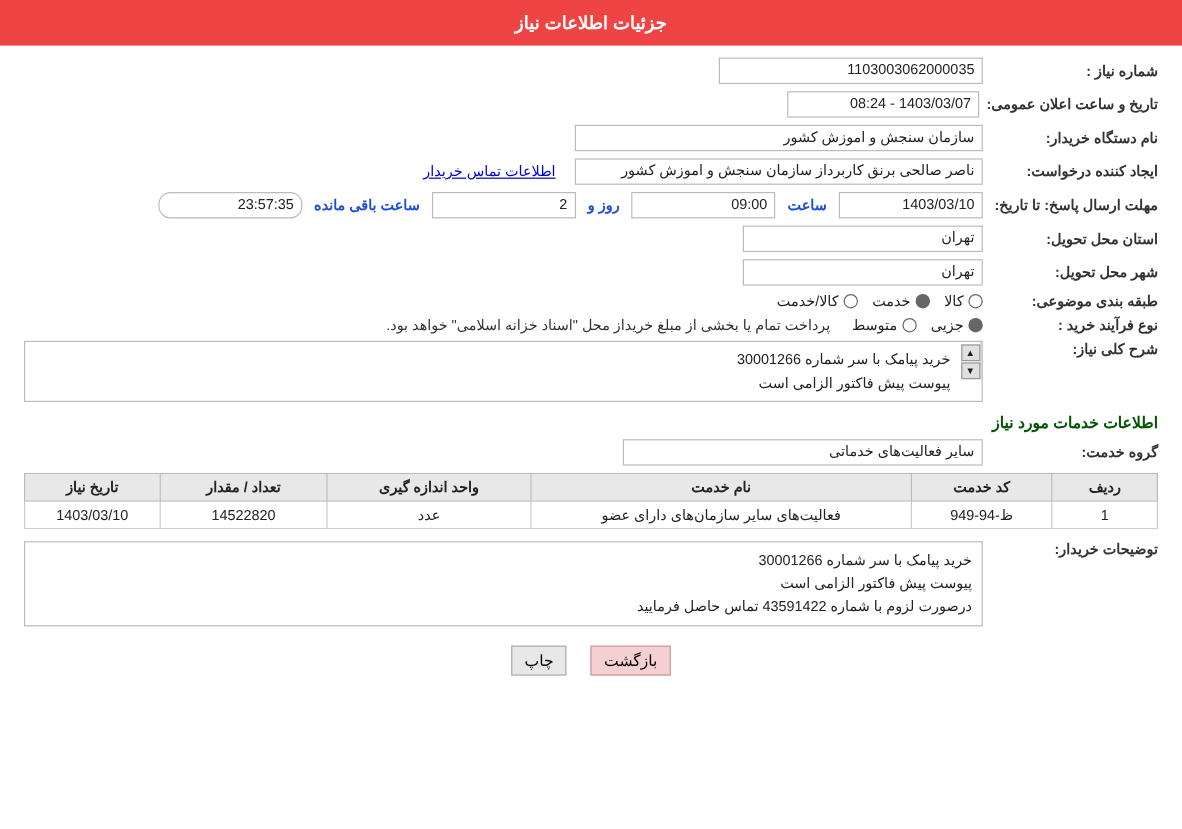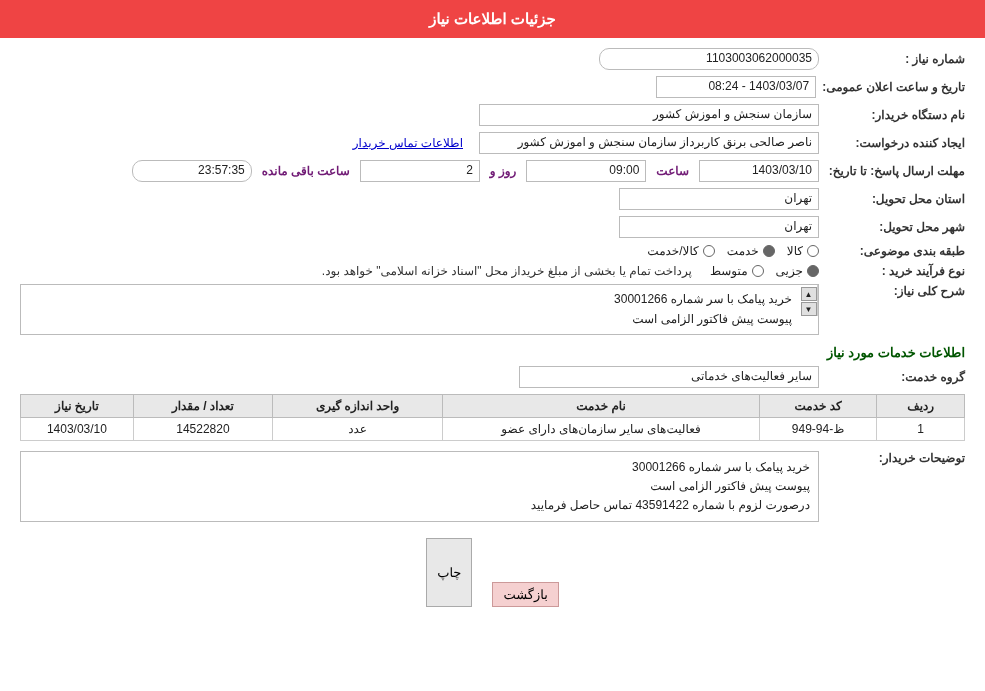--- a/index.html
+++ b/index.html
@@ -35,21 +35,21 @@
       gap: 6px;
     }
     .label {
       color: #333;
       min-width: 140px;
       text-align: right;
       font-weight: bold;
       white-space: nowrap;
     }
     .label-sm {
-      color: #701a75;
+      color: #1d4ed8;
       text-align: left;
       font-weight: bold;
       white-space: nowrap;
     }
     .field-box {
       border: 1px solid #bbb;
       background: #fff;
       padding: 2px 6px;
       min-height: 22px;
       min-width: 120px;
@@ -144,21 +144,20 @@
       cursor: pointer;
       font-size: 13px;
       font-family: Tahoma, Arial, sans-serif;
     }
     .btn-print {
       background: #e8e8e8;
     }
     .btn-back {
       background: #f5d0d0;
       border: 1px solid #cc9999;
-      margin-top: 44px;
     }
     .scroll-note-wrap {
       display: flex;
       align-items: flex-start;
       border: 1px solid #bbb;
       background: #fff;
       flex: 1;
       min-height: 50px;
     }
     .scroll-note-text {
@@ -182,21 +181,21 @@
 <div class="page-wrapper">
 
   <div class="header-bar">
     <span>جزئیات اطلاعات نیاز</span>
   </div>
 
   <div class="content">
 
     <div class="info-row">
       <span class="label">شماره نیاز :</span>
-      <span class="field-box" style="width:220px;border-radius:10px;">1103003062000035</span>
+      <span class="field-box" style="width:220px;">1103003062000035</span>
     </div>
 
     <div class="info-row">
       <span class="label">تاریخ و ساعت اعلان عمومی:</span>
       <span class="field-box" style="width:160px;">1403/03/07 - 08:24</span>
     </div>
 
     <div class="info-row">
       <span class="label">نام دستگاه خریدار:</span>
       <span class="field-box" style="width:340px;">سازمان سنجش و اموزش کشور</span>

